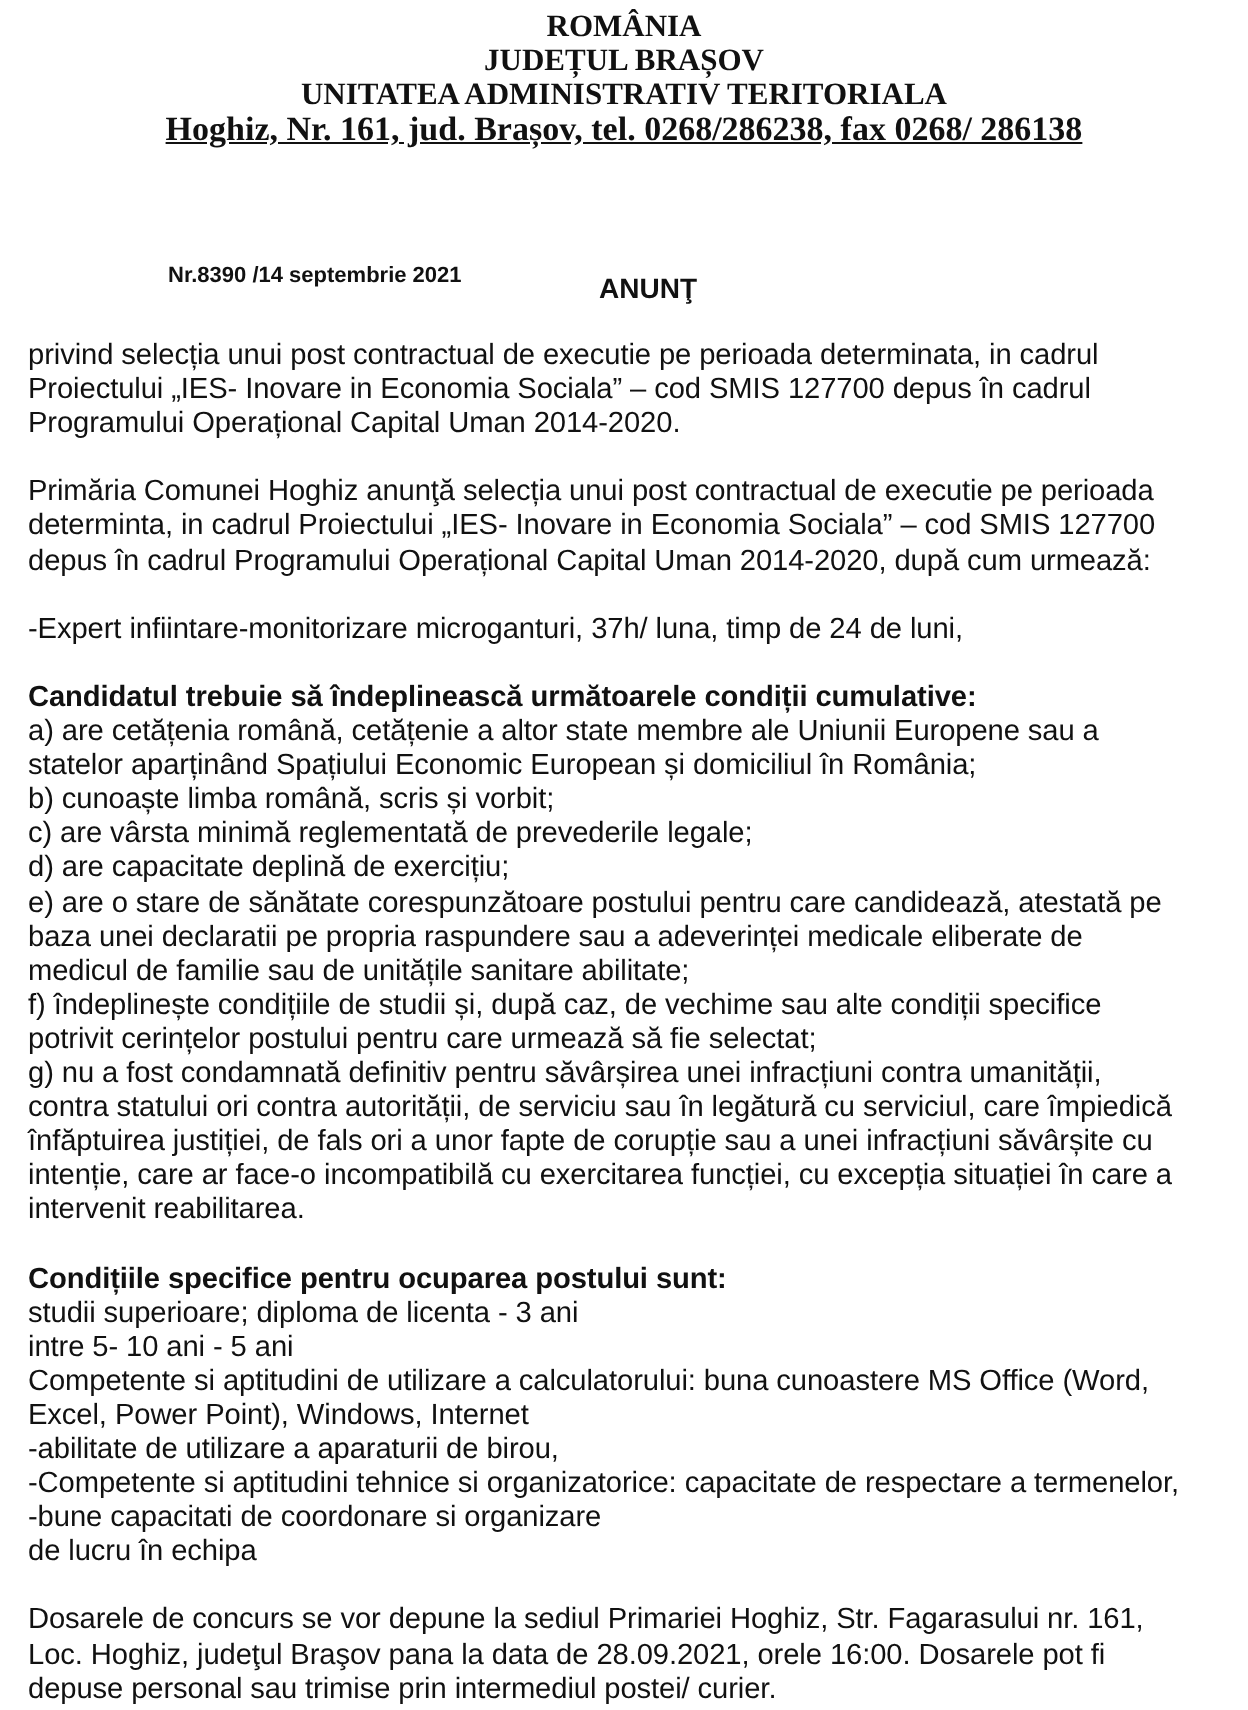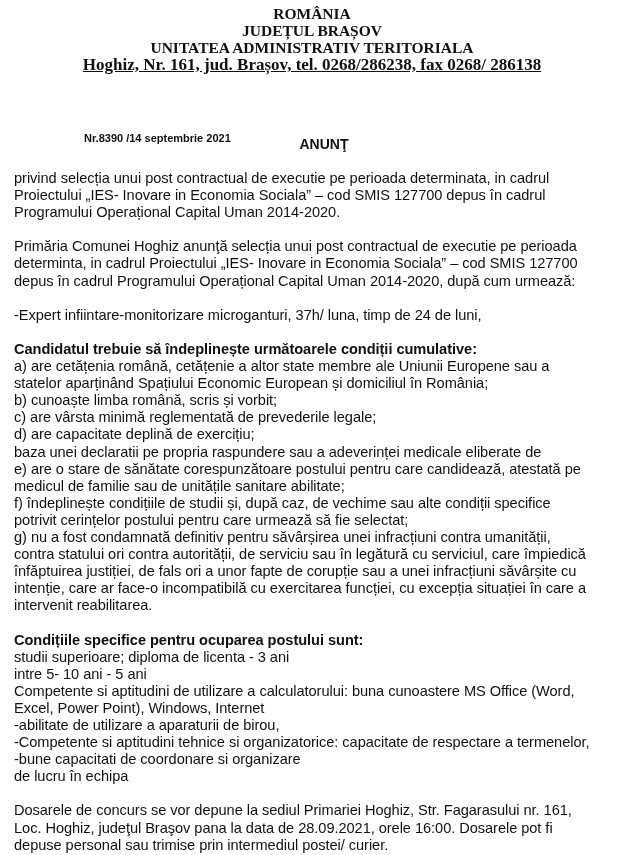--- a/index.html
+++ b/index.html
@@ -56,28 +56,28 @@
     <div class="gap"></div>
     <div>
       <p>Primăria Comunei Hoghiz anunţă selecția unui post contractual de executie pe perioada</p>
       <p>determinta, in cadrul Proiectului „IES- Inovare in Economia Sociala” – cod SMIS 127700</p>
       <p>depus în cadrul Programului Operațional Capital Uman 2014-2020, după cum urmează:</p>
     </div>
     <div class="gap"></div>
     <p>-Expert infiintare-monitorizare microganturi, 37h/ luna, timp de 24 de luni,</p>
     <div class="gap"></div>
     <div>
-      <p class="bold">Candidatul trebuie să îndeplinește următoarele condiții cumulative:</p>
+      <p class="bold">Candidatul trebuie să îndeplinească următoarele condiții cumulative:</p>
       <p>a)  are cetățenia română, cetățenie a altor state membre ale Uniunii Europene sau a</p>
       <p>statelor aparținând Spațiului Economic European și domiciliul în România;</p>
       <p>b)  cunoaște limba română, scris și vorbit;</p>
       <p>c)  are vârsta minimă reglementată de prevederile legale;</p>
       <p>d)  are capacitate deplină de exercițiu;</p>
+      <p>e)  are o stare de sănătate corespunzătoare postului pentru care candidează, atestată pe</p>
       <p>baza unei declaratii pe propria raspundere sau a adeverinței medicale eliberate de</p>
-      <p>e)  are o stare de sănătate corespunzătoare postului pentru care candidează, atestată pe</p>
       <p>medicul de familie sau de unitățile sanitare abilitate;</p>
       <p>f)  îndeplinește condițiile de studii și, după caz, de vechime sau alte condiții specifice</p>
       <p>potrivit cerințelor postului pentru care urmează să fie selectat;</p>
       <p>g)  nu a fost condamnată definitiv pentru săvârșirea unei infracțiuni contra umanității,</p>
       <p>contra statului ori contra autorității, de serviciu sau în legătură cu serviciul, care împiedică</p>
       <p>înfăptuirea justiției, de fals ori a unor fapte de corupție sau a unei infracțiuni săvârșite cu</p>
       <p>intenție, care ar face-o incompatibilă cu exercitarea funcției, cu excepția situației în care a</p>
       <p>intervenit reabilitarea.</p>
     </div>
     <div class="gap"></div>

